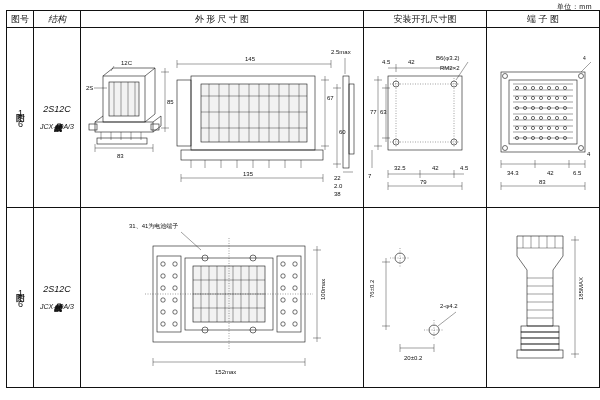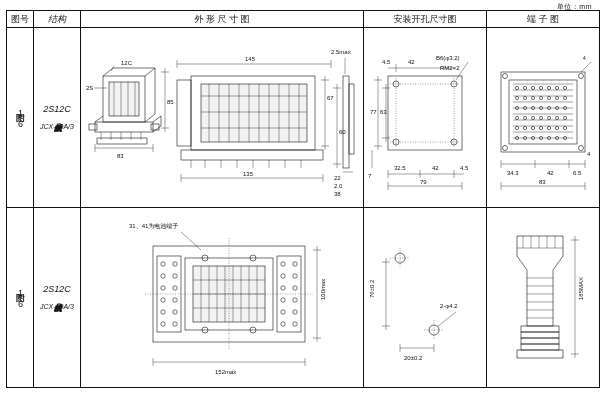--- a/index.html
+++ b/index.html
@@ -21,21 +21,21 @@
   table.main td,table.main th{
     border:1px solid #111;
     padding:0;
     vertical-align:middle;
     text-align:center;
     font-weight:normal;
   }
   .hdr{height:16px;font-size:9px;}
   .c1{width:26px;}
   .c2{width:46px;font-style:italic;}
-  .c3{width:282px;}
+  .c3{width:282px;font-family:Liberation Serif, serif;}
   .c4{width:122px;}
   .c5{width:112px;margin-left:21px;}
   .rowbody{height:180px;}
   .vlabel{
     font-size:9px;line-height:11px;
     writing-mode:vertical-rl;
     text-orientation:upright;
     margin:0 auto;
     letter-spacing:1px;
   }

